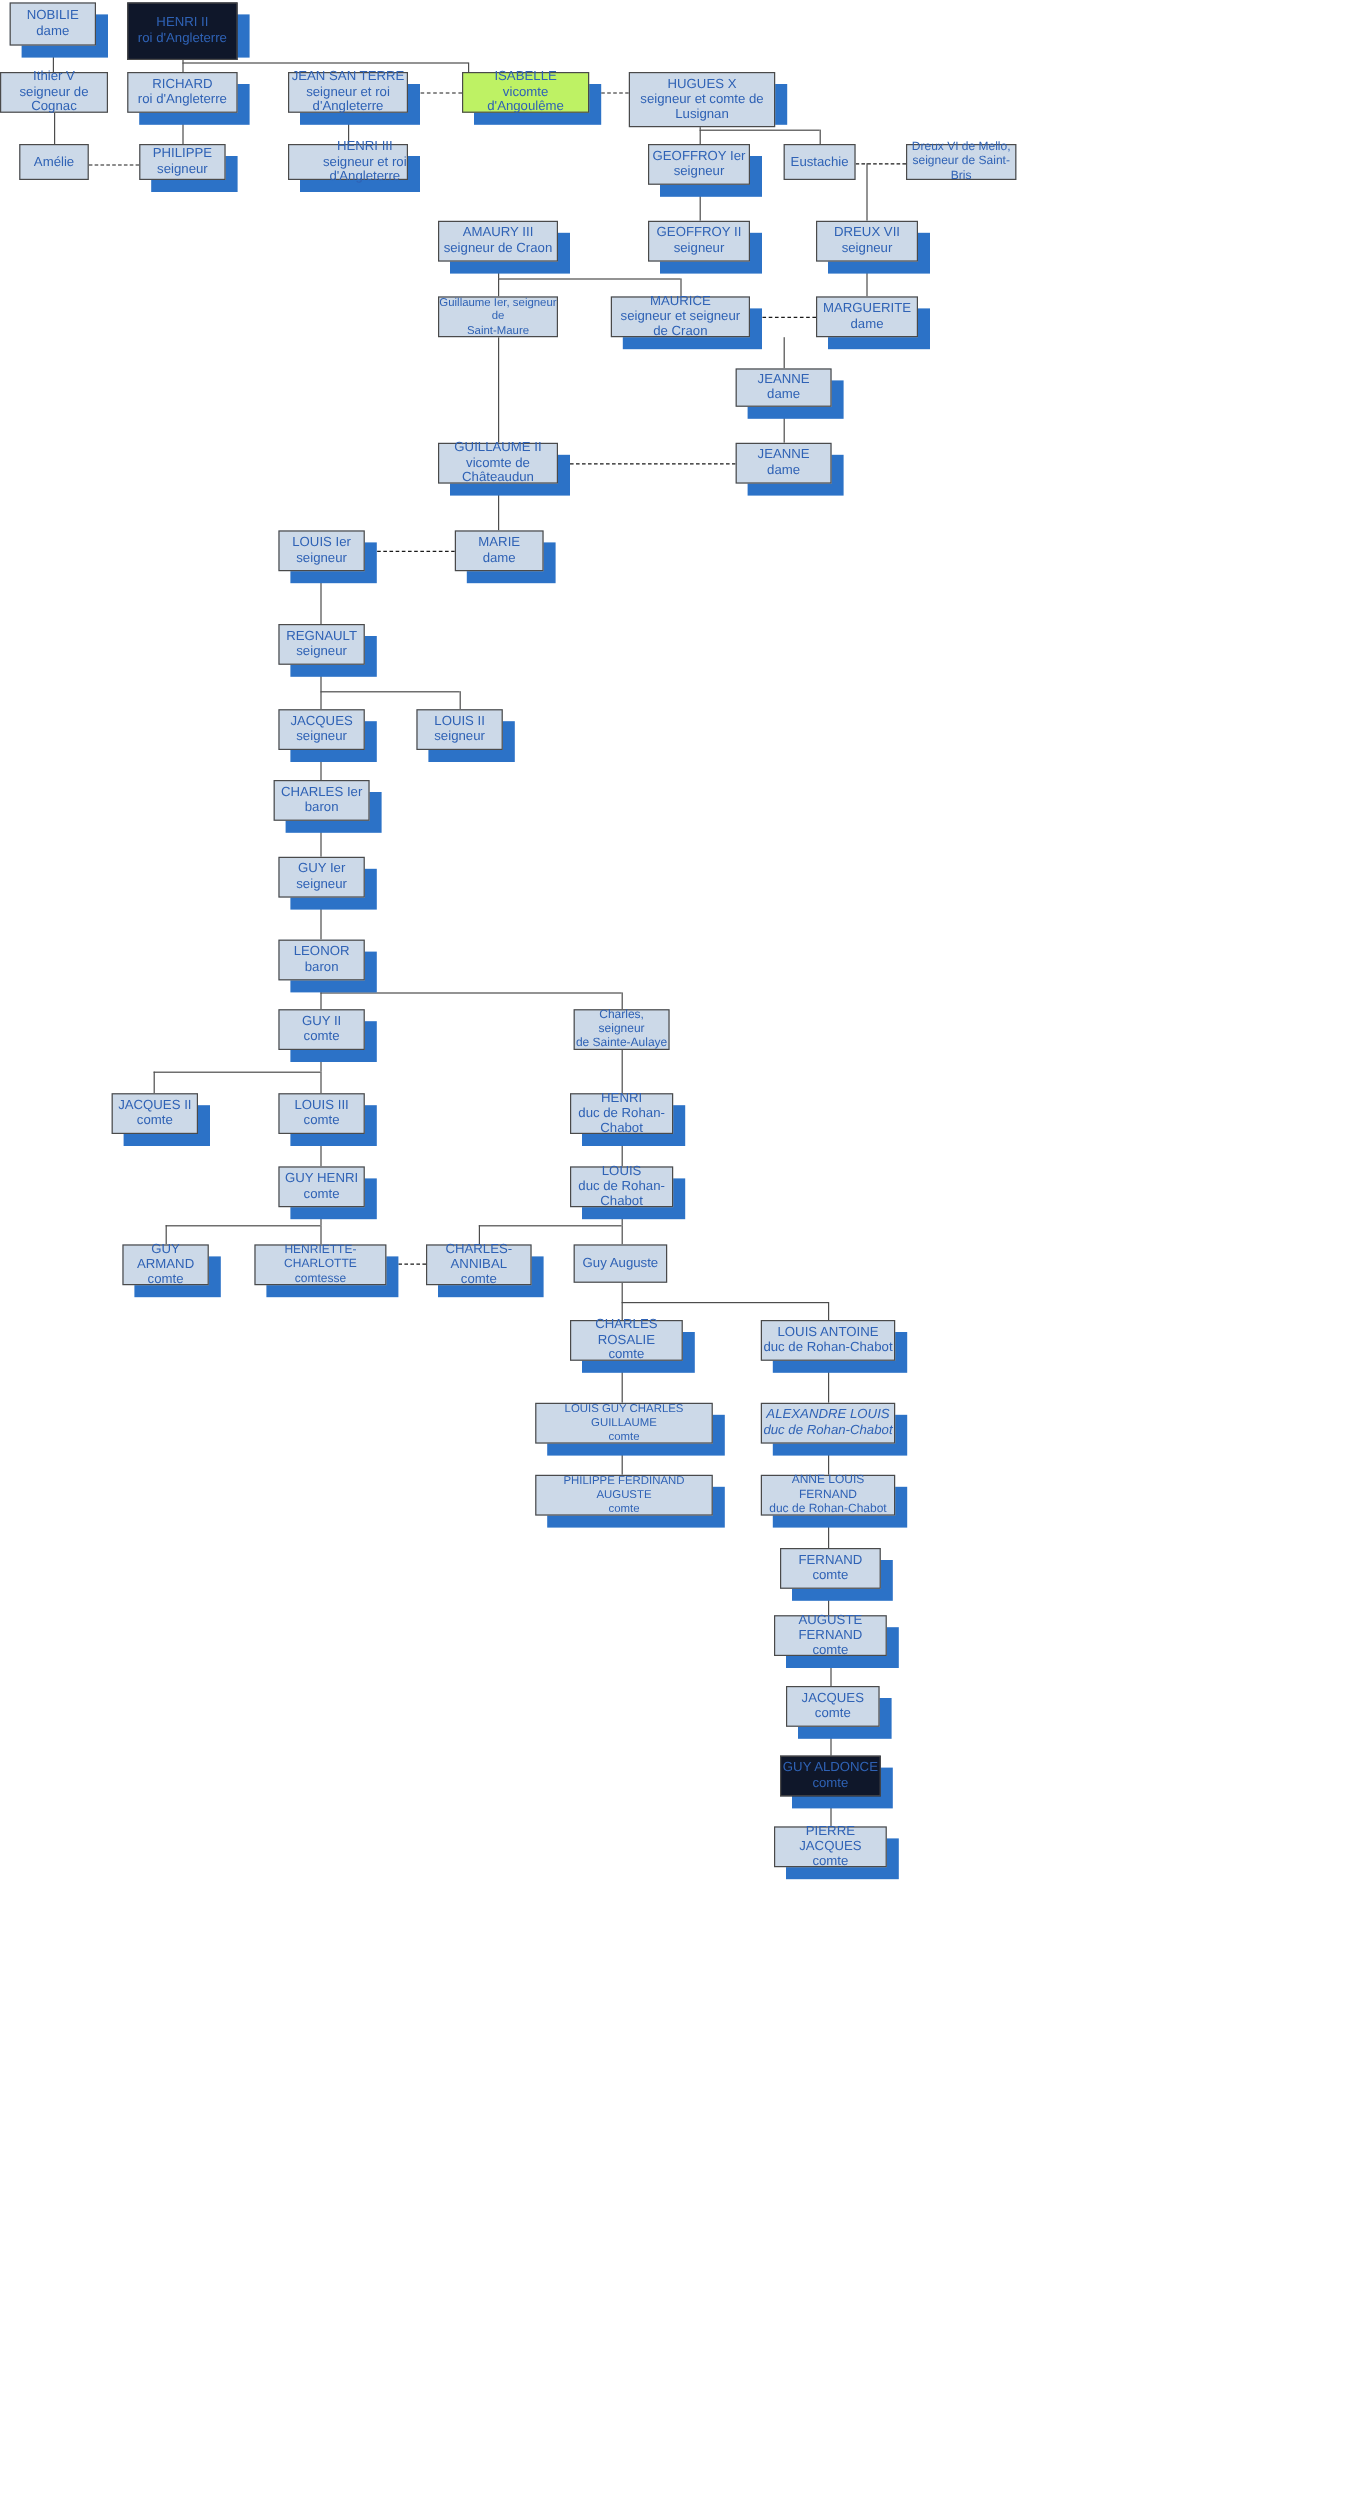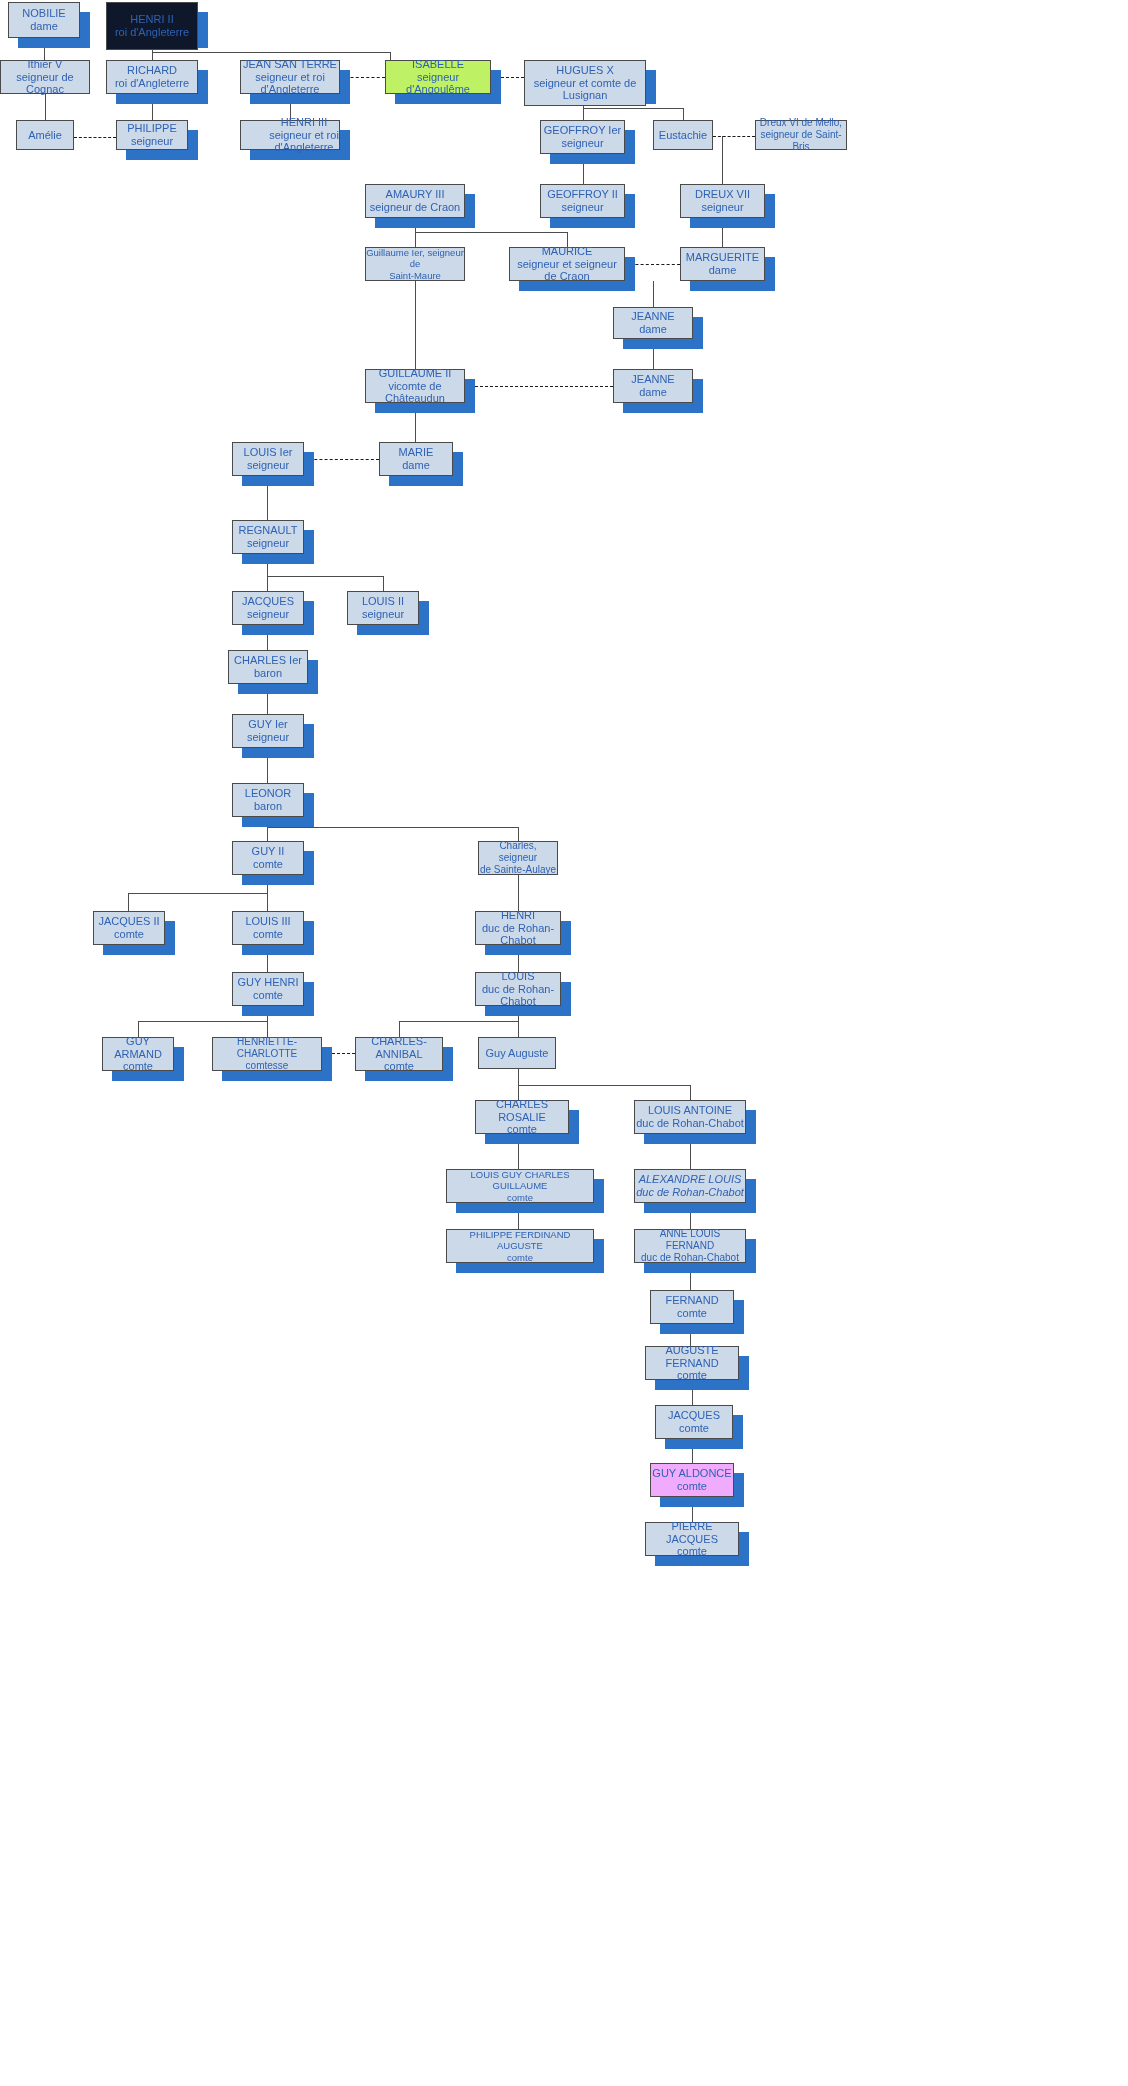--- a/index.html
+++ b/index.html
@@ -160,21 +160,21 @@
         <span class="ti">roi d'Angleterre</span>
       </div>
       <div class="shadow" style="left: 250px; top: 70px; width: 100px; height: 34px; background: rgb(44, 114, 199);"></div>
       <div class="node f11" style="left: 240px; top: 60px; width: 100px; height: 34px; background: rgb(204, 217, 232); border-color: rgb(74, 74, 74); color: rgb(47, 98, 181);">
         <span class="nm">JEAN SAN TERRE</span>
         <span class="ti">seigneur et roi d'Angleterre</span>
       </div>
       <div class="shadow" style="left: 395px; top: 70px; width: 106px; height: 34px; background: rgb(44, 114, 199);"></div>
       <div class="node f11" style="left: 385px; top: 60px; width: 106px; height: 34px; background: #bef264; border-color: rgb(74, 74, 74); color: rgb(47, 98, 181);">
         <span class="nm">ISABELLE</span>
-        <span class="ti">seigneur d'Angoulême</span>
+        <span class="ti">vicomte d'Angoulême</span>
       </div>
       <div class="shadow" style="left: 534px; top: 70px; width: 122px; height: 34px; background: rgb(44, 114, 199);"></div>
       <div class="node f11" style="left: 524px; top: 60px; width: 122px; height: 46px; background: rgb(204, 217, 232); border-color: rgb(74, 74, 74); color: rgb(47, 98, 181);">
         <span class="nm">HUGUES X</span>
         <span class="ti">seigneur et comte de Lusignan</span>
       </div>
       <div class="node f11" style="left: 16px; top: 120px; width: 58px; height: 30px; background: rgb(204, 217, 232); border-color: rgb(74, 74, 74); color: rgb(47, 98, 181);">
         <span class="nm">Amélie</span>
       </div>
       <div class="shadow" style="left: 126px; top: 130px; width: 72px; height: 30px; background: rgb(44, 114, 199);"></div>
@@ -374,21 +374,21 @@
       <div class="node f11" style="left: 645px; top: 1346px; width: 94px; height: 34px; background: rgb(204, 217, 232); border-color: rgb(74, 74, 74); color: rgb(47, 98, 181);">
         <span class="nm">AUGUSTE FERNAND</span>
         <span class="ti">comte</span>
       </div>
       <div class="shadow" style="left: 665px; top: 1415px; width: 78px; height: 34px; background: rgb(44, 114, 199);"></div>
       <div class="node f11" style="left: 655px; top: 1405px; width: 78px; height: 34px; background: rgb(204, 217, 232); border-color: rgb(74, 74, 74); color: rgb(47, 98, 181);">
         <span class="nm">JACQUES</span>
         <span class="ti">comte</span>
       </div>
       <div class="shadow" style="left: 660px; top: 1473px; width: 84px; height: 34px; background: rgb(44, 114, 199);"></div>
-      <div class="node f11" style="left: 650px; top: 1463px; width: 84px; height: 34px; background: #f0abfc; border-color: rgb(74, 74, 74); color: rgb(47, 98, 181);">
+      <div class="node f11" style="left: 650px; top: 1463px; width: 84px; height: 34px; background: #0f172a; border-color: rgb(74, 74, 74); color: rgb(47, 98, 181);">
         <span class="nm">GUY ALDONCE</span>
         <span class="ti">comte</span>
       </div>
       <div class="shadow" style="left: 655px; top: 1532px; width: 94px; height: 34px; background: rgb(44, 114, 199);"></div>
       <div class="node f11" style="left: 645px; top: 1522px; width: 94px; height: 34px; background: rgb(204, 217, 232); border-color: rgb(74, 74, 74); color: rgb(47, 98, 181);">
         <span class="nm">PIERRE JACQUES</span>
         <span class="ti">comte</span>
       </div>
     </div>
 </div>

